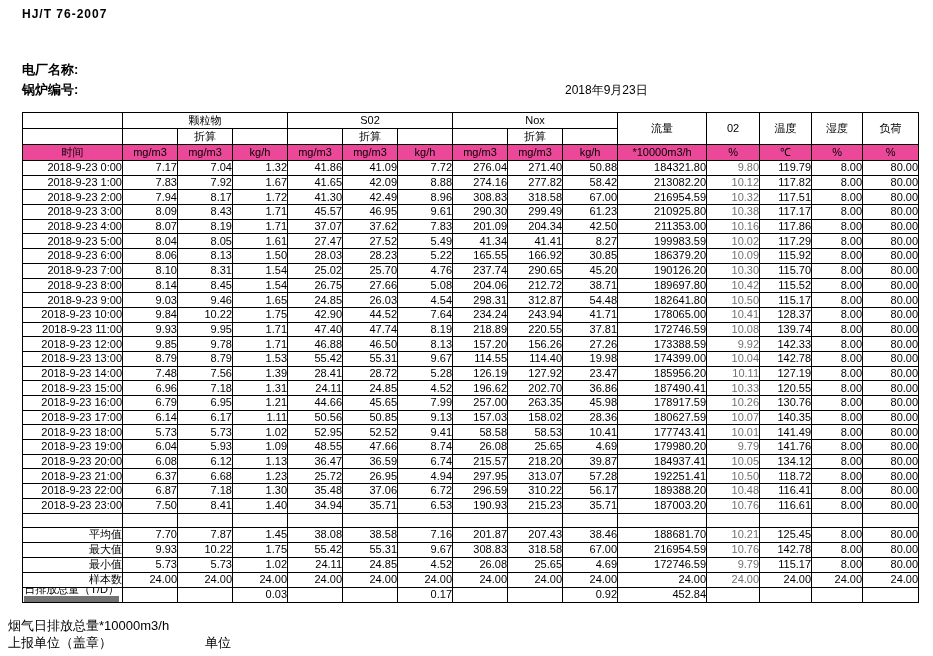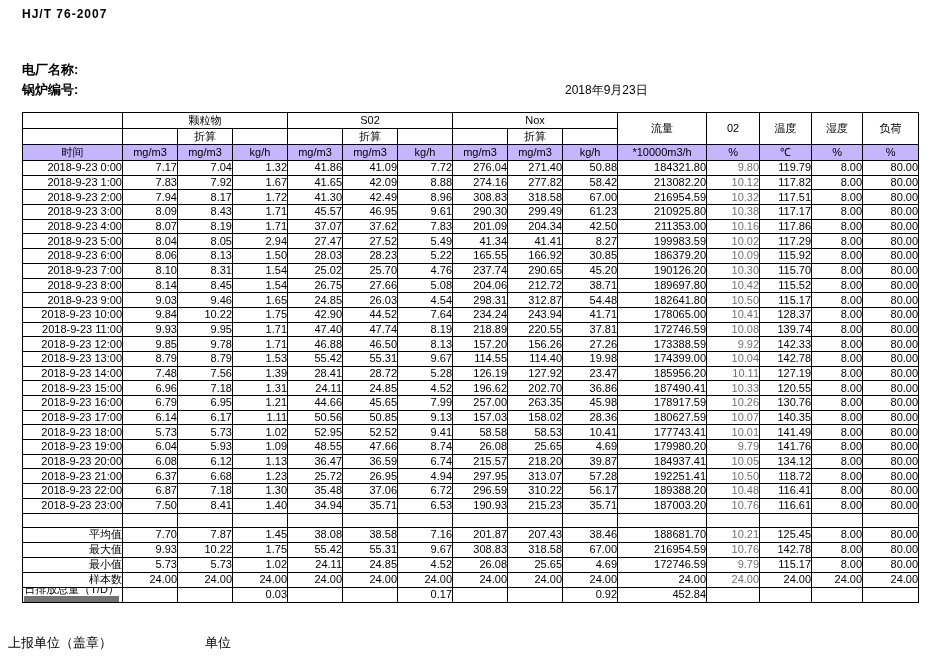--- a/index.html
+++ b/index.html
@@ -12,21 +12,21 @@
   .boiler{position:absolute; left:22px; top:81px; font-size:13px; font-weight:bold; }
   .date { position:absolute; left:565px; top:82px; font-size:12px; }
 
   table.report { position:absolute; left:22px; top:112px; width:897px;
                  border-collapse:collapse; table-layout:fixed; }
   table.report td { border:1px solid #000; font-size:11px; line-height:1;
                     padding:0; overflow:hidden; vertical-align:middle; white-space:nowrap; }
   thead td { text-align:center; }
   .h15 { height:16px; } .h16 { height:16px; }
   tr.data { height:14.7px; } tr.sep { height:14px; } tr.sum { height:15px; }
-  .green { background:#c4b5fd; }
+  .green { background:#ec4899; }
   .num   { text-align:right; padding-right:5px; }
   .flowv { padding-right:10px; }
   .o2v   { color:#707070; padding-right:12px; }
   .timec { text-align:right; padding-right:4px; }
   .lab   { text-align:right; padding-right:4px; position:relative; overflow:visible; }
   .spill { position:absolute; right:3px; bottom:-1px; white-space:nowrap;
            border-bottom:7px solid #737373; line-height:14px; }
   .noteA { position:absolute; left:8px;  top:617px; font-size:13px; }
   .noteB { position:absolute; left:8px;  top:634px; font-size:13px; }
   .noteC { position:absolute; left:205px; top:634px; font-size:13px; }
@@ -184,21 +184,21 @@
           <td class="num flowv">211353.00</td>
           <td class="num o2v">10.16</td>
           <td class="num">117.86</td>
           <td class="num">8.00</td>
           <td class="num">80.00</td>
         </tr>
         <tr class="data">
           <td class="timec">2018-9-23 5:00</td>
           <td class="num">8.04</td>
           <td class="num">8.05</td>
-          <td class="num">2.94</td>
+          <td class="num">1.61</td>
           <td class="num">27.47</td>
           <td class="num">27.52</td>
           <td class="num">5.49</td>
           <td class="num">41.34</td>
           <td class="num">41.41</td>
           <td class="num">8.27</td>
           <td class="num flowv">199983.59</td>
           <td class="num o2v">10.02</td>
           <td class="num">117.29</td>
           <td class="num">8.00</td>
@@ -610,16 +610,17 @@
           <td class="num">0.92</td>
           <td class="num flowv">452.84</td>
           <td class="num o2v"></td>
           <td class="num"></td>
           <td class="num"></td>
           <td class="num"></td>
         </tr>
       </tbody>
   </table>
 
+  <div class="noteA">烟气日排放总量*10000m3/h</div>
   <div class="noteB">上报单位（盖章）</div>
   <div class="noteC">单位</div>
 
 </div>
 
 </body></html>

